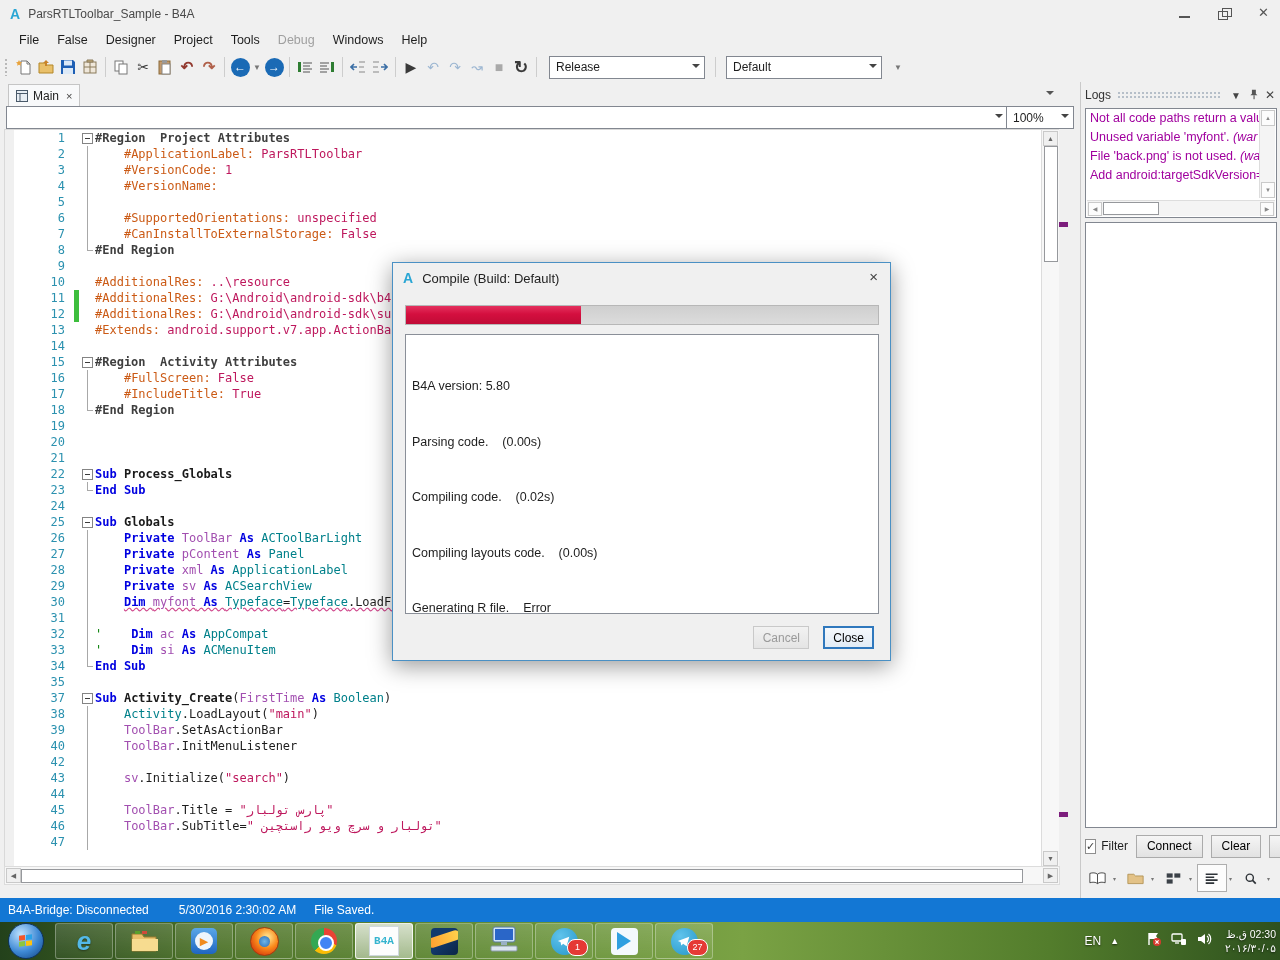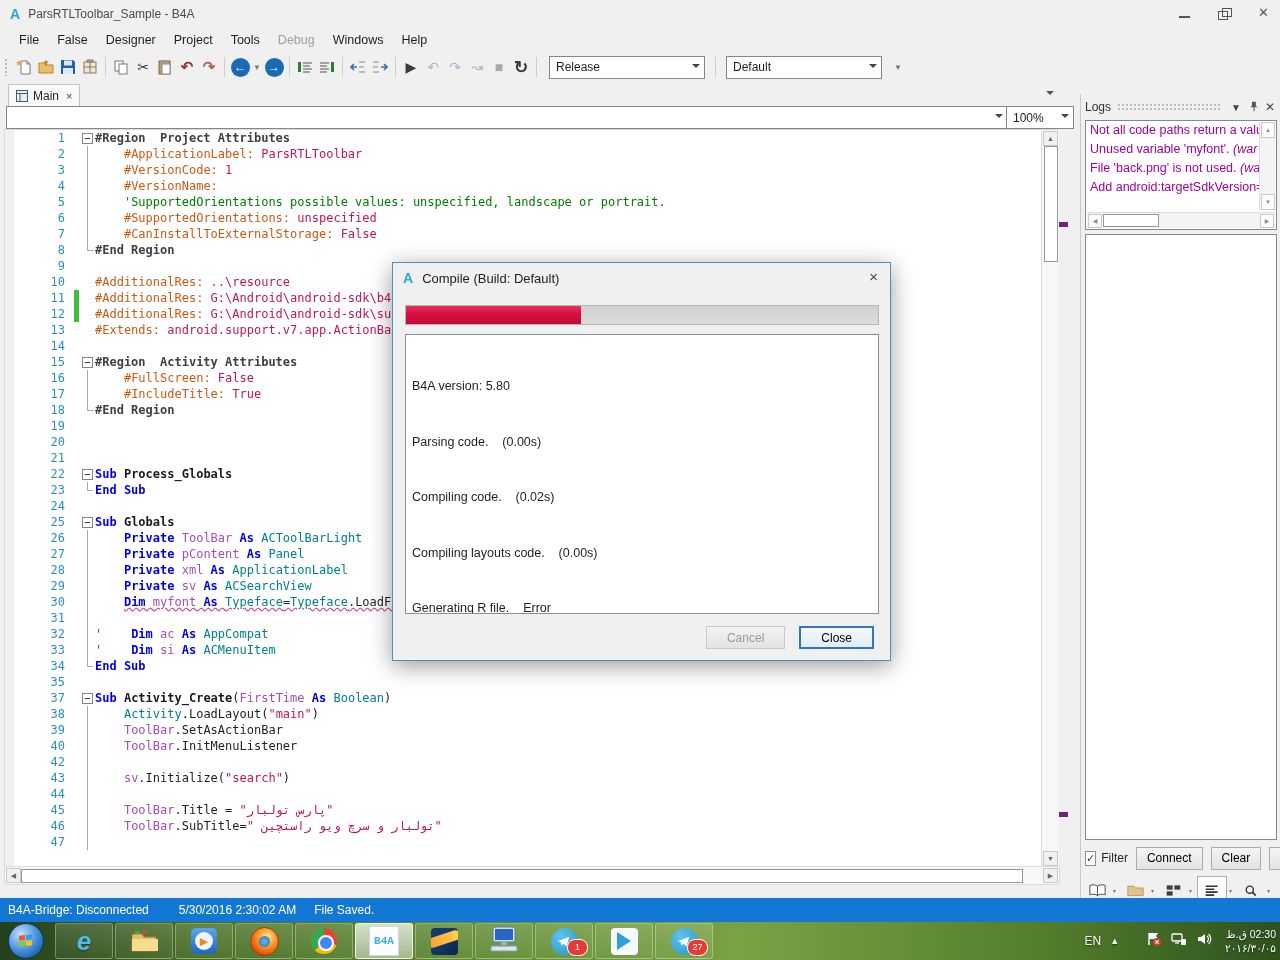--- a/index.html
+++ b/index.html
@@ -68,21 +68,21 @@
   .sq{text-decoration:underline;text-decoration-style:wavy;text-decoration-color:#d0488c;}
   .vscroll{position:absolute;left:1041px;top:47px;width:17px;height:737px;background:#f7f7f7;border:1px solid #dcdcdc;}
   .sarr{position:absolute;left:1px;width:13px;height:13px;background:#f0f0f0;border:1px solid #c9c9c9;color:#666;font-size:7px;line-height:13px;text-align:center;}
   .vthumb{position:absolute;left:2px;top:16px;width:12px;height:114px;background:#fff;border:1px solid #96989c;}
   .markers{position:absolute;left:1059px;top:47px;width:9px;height:737px;background:#f0f0f0;}
   .mark{position:absolute;left:0;width:9px;height:5px;background:#7c1d7c;}
   .hscroll{position:absolute;left:4px;top:784px;width:1054px;height:17px;background:#f7f7f7;border:1px solid #dcdcdc;}
   .hthumb{position:absolute;left:16px;top:2px;width:1000px;height:12px;background:#fff;border:1px solid #96989c;}
   .harr{position:absolute;top:1px;width:13px;height:13px;background:#f0f0f0;border:1px solid #c9c9c9;color:#666;font-size:7px;line-height:13px;text-align:center;}
   
-  .logs{position:absolute;left:1080px;top:82px;width:200px;height:816px;background:#f0f0f0;border-left:1px solid #c9c9c9;overflow:hidden;margin-top:12px;}
+  .logs{position:absolute;left:1080px;top:82px;width:200px;height:816px;background:#f0f0f0;border-left:1px solid #c9c9c9;overflow:hidden;}
   .logs-head{position:absolute;left:4px;top:4px;right:4px;height:18px;display:flex;align-items:center;font-size:12px;color:#333;}
   .logs-dots{flex:1;height:8px;margin:0 6px;background-image:radial-gradient(#b6bfc9 1px,transparent 1px);background-size:4px 4px;}
   .hicon{width:14px;text-align:center;color:#444;font-size:10px;margin-left:3px;}
   .logs-list{position:absolute;left:4px;top:26px;width:190px;height:108px;background:#fff;border:1px solid #828790;overflow:hidden;}
   .log-item{font-size:12.5px;color:#a0009e;padding:2px 4px 3px 4px;white-space:nowrap;}
   .log-item .it{font-style:italic;}
   .llvs{position:absolute;right:1px;top:1px;width:15px;height:88px;background:#f4f4f4;border-left:1px solid #ddd;}
   .llvs .a{position:absolute;left:1px;width:12px;height:14px;background:#fcfcfc;border:1px solid #c9c9c9;color:#888;font-size:6px;line-height:14px;text-align:center;}
   .llhs{position:absolute;left:1px;right:1px;bottom:1px;height:15px;background:#f4f4f4;border-top:1px solid #ddd;}
   .llhs .a{position:absolute;top:1px;width:12px;height:12px;background:#fcfcfc;border:1px solid #c9c9c9;color:#888;font-size:6px;line-height:12px;text-align:center;}
@@ -136,21 +136,21 @@
   .clock{text-align:right;font-size:10.5px;line-height:1.35;text-shadow:0 1px 2px rgba(0,0,0,.6);margin-left:4px;}
   
   .dialog{position:absolute;left:392px;top:262px;width:497px;height:397px;background:#f0f0f0;border:1px solid #4a90c4;box-shadow:0 5px 22px rgba(0,0,0,.4);z-index:50;}
   .dtitle{position:absolute;left:0;top:0;right:0;height:30px;display:flex;align-items:center;font-size:13px;color:#222;}
   .dlogo{color:#2aa6d4;font-weight:bold;margin:0 9px 0 10px;font-size:14px;}
   .dclose{position:absolute;right:12px;top:5px;font-size:15px;color:#444;}
   .dprog{position:absolute;left:12px;top:42px;width:472px;height:18px;background:linear-gradient(#cfcfcf,#dcdcdc);border:1px solid #b7b7b7;}
   .dfill{height:100%;background:linear-gradient(#e4315e,#d40f3f 45%,#c00b36);}
   .dlog{position:absolute;left:12px;top:71px;width:460px;height:268px;background:#fff;border:1px solid #8a8f98;padding:5px 6px;font-size:12.5px;line-height:1.48;overflow:hidden;white-space:pre-wrap;}
   .dbtns{position:absolute;right:16px;top:363px;display:flex;gap:14px;}
-  .dbtn{height:23px;min-width:56px;padding:0 20px;background:linear-gradient(#f2f2f2,#e4e4e4);border:1px solid #b5b5b5;font-size:12px;font-family:"Liberation Sans",sans-serif;}
+  .dbtn{height:23px;min-width:56px;padding:0 8px;background:linear-gradient(#f2f2f2,#e4e4e4);border:1px solid #b5b5b5;font-size:12px;font-family:"Liberation Sans",sans-serif;}
   .dbtn.dis{color:#9a9a9a;border-color:#c9c9c9;}
   .dbtn.foc{border:2px solid #2f78bd;min-width:50px;background:linear-gradient(#f4f8fc,#e2ecf6);}
 </style>
 </head>
 <body>
 
 <div class="screen">
 
   <div class="titlebar">
     <span class="applogo">A</span>
@@ -318,21 +318,21 @@
         <div class="crow">
           <span class="lnum">4</span>
           <span class="chg"></span>
           <span class="fold mid"></span>
           <span class="ctext"><span class="tk-pl">    </span><span class="tk-dir">#VersionName:</span></span>
         </div>
         <div class="crow">
           <span class="lnum">5</span>
           <span class="chg"></span>
           <span class="fold mid"></span>
-          <span class="ctext"><span class="tk-pl">    </span><span class="tk-cm">'SupportedOrientations possible values: unspecified, landscape or portrait.</span></span>
+          <span class="ctext"><span class="tk-pl">    </span></span>
         </div>
         <div class="crow">
           <span class="lnum">6</span>
           <span class="chg"></span>
           <span class="fold mid"></span>
           <span class="ctext"><span class="tk-pl">    </span><span class="tk-dir">#SupportedOrientations:</span><span class="tk-val"> unspecified</span></span>
         </div>
         <div class="crow">
           <span class="lnum">7</span>
           <span class="chg"></span>

